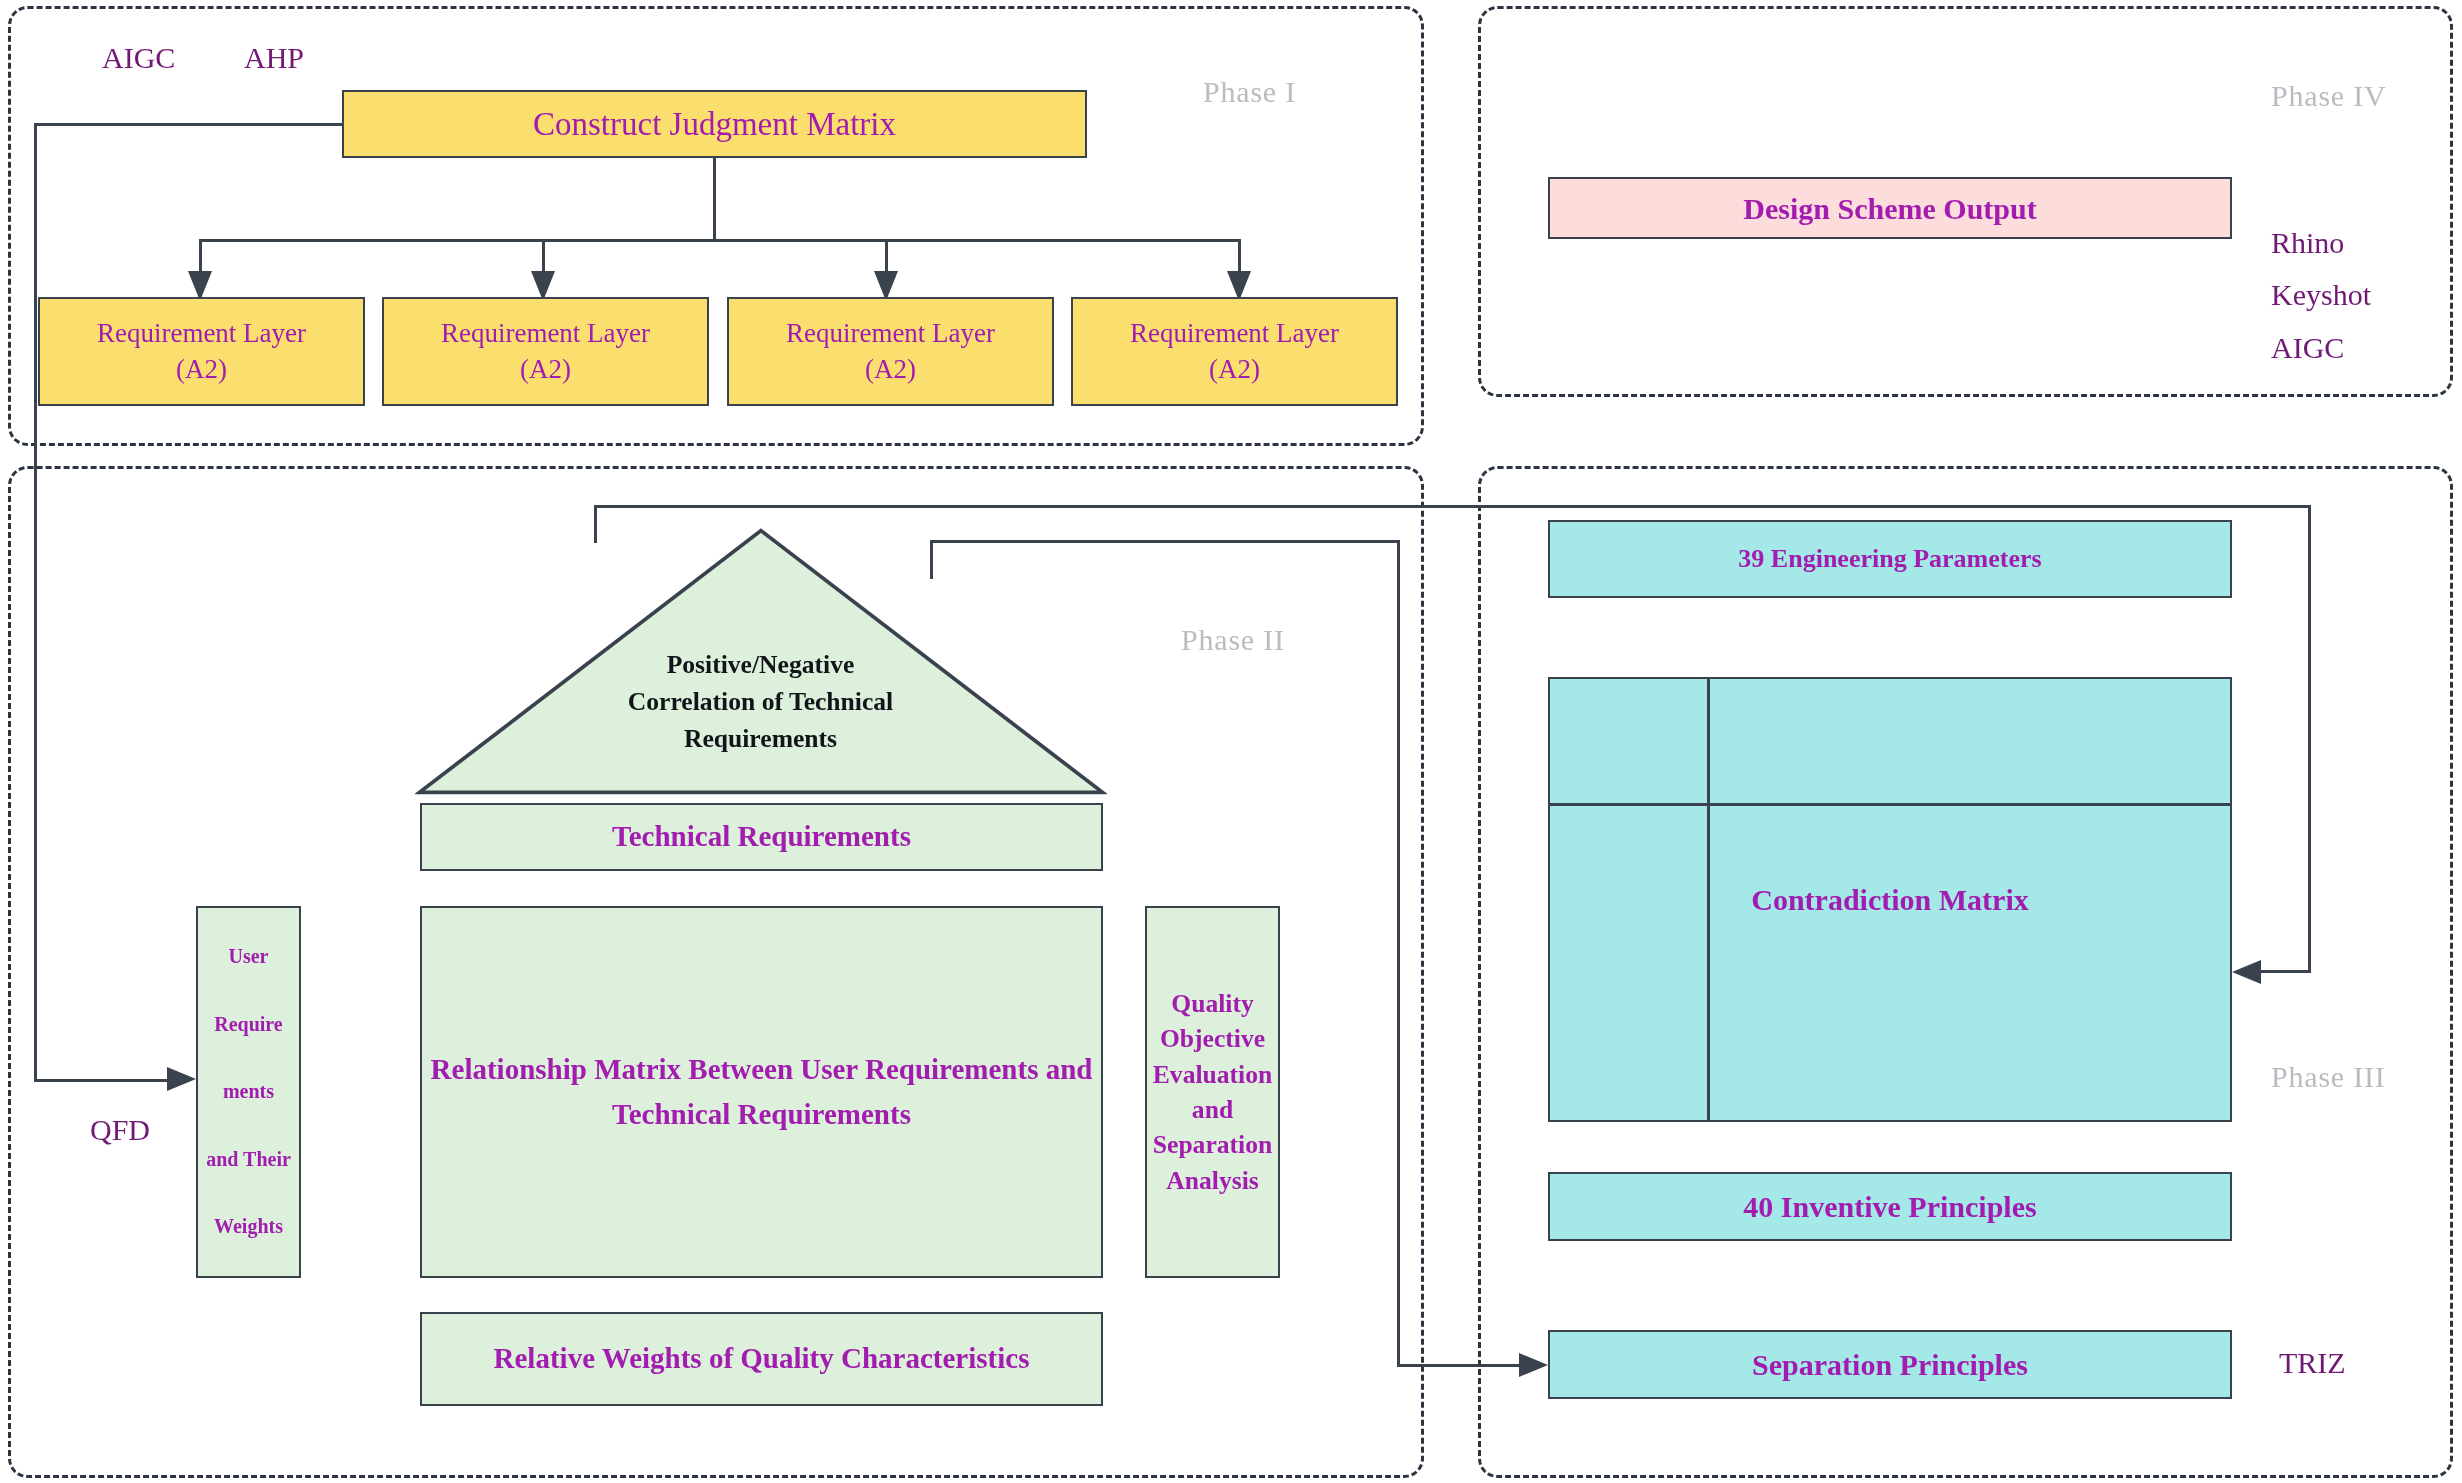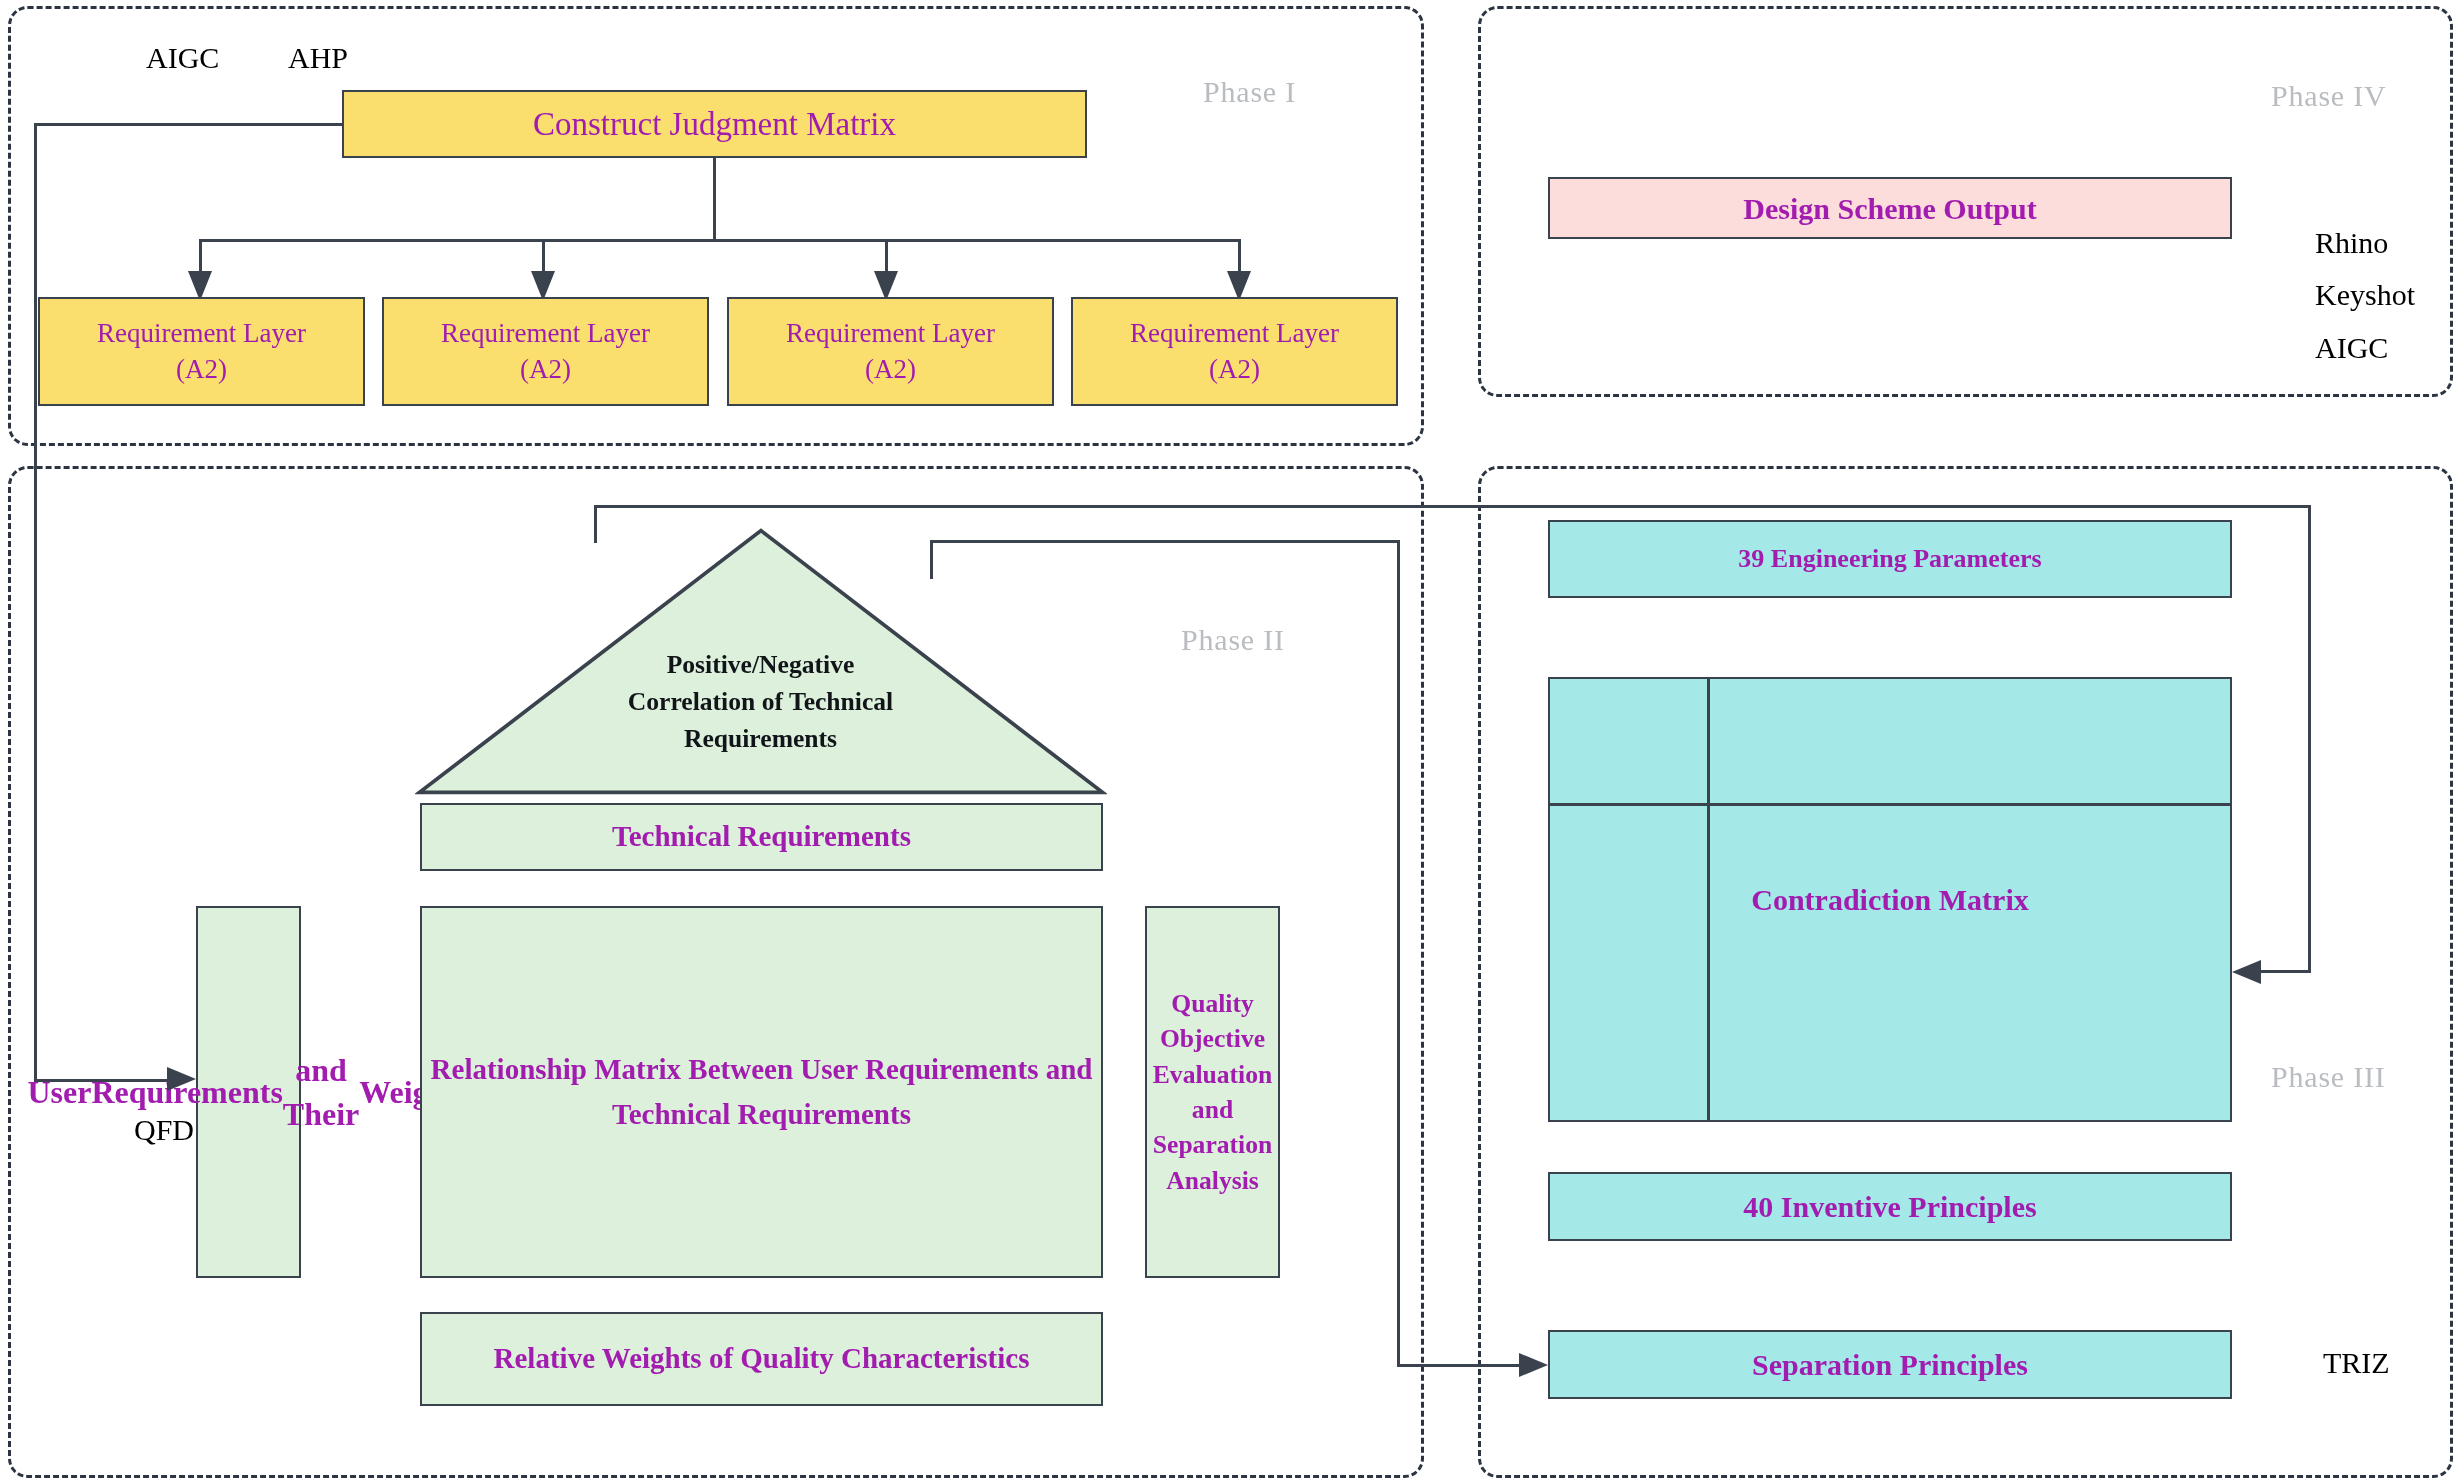--- a/index.html
+++ b/index.html
@@ -31,25 +31,24 @@
   .phase-label {
     position: absolute;
     color: #b9bcc0;
     font-size: 30px;
     letter-spacing: 0.8px;
     white-space: nowrap;
     font-family: "Liberation Serif", "DejaVu Serif", serif;
   }
   .tool-label {
     position: absolute;
-    color: #000000;
+    color: #701a75;
     font-size: 30px;
     white-space: nowrap;
     font-family: "Liberation Serif", "DejaVu Serif", serif;
-    margin-left: 44px;
   }
 
   
   .node {
     position: absolute;
     box-sizing: border-box;
     border: 2.3px solid #3a424e;
     display: flex;
     align-items: center;
     justify-content: center;
@@ -178,21 +177,21 @@
     </svg>
   </div>
   <div class="roof-text" style="left:535px; top:646px; width:451px;">
     <div>Positive/Negative</div>
     <div>Correlation of Technical</div>
     <div>Requirements</div>
   </div>
 
   <div class="node green" style="left:420px; top:803px; width:683px; height:68px; font-size:29px;">Technical Requirements</div>
 
-  <div class="node green" style="left:196px; top:906px; width:105px; height:372px; font-size:32px; flex-direction:row; line-height:1.38;">
+  <div class="node green" style="left:196px; top:906px; width:105px; height:372px; font-size:20px; flex-direction:column; line-height:1.38;gap:40px;">
     <span>User</span>
     <span>Require</span>
     <span>ments</span>
     <span>and Their</span>
     <span>Weights</span>
   </div>
 
   <div class="node green" style="left:420px; top:906px; width:683px; height:372px; font-size:29px; line-height:1.55;">Relationship Matrix Between User Requirements and Technical Requirements</div>
 
   <div class="node green" style="left:1145px; top:906px; width:135px; height:372px; font-size:25.6px; flex-direction:column; line-height:1.38;">

